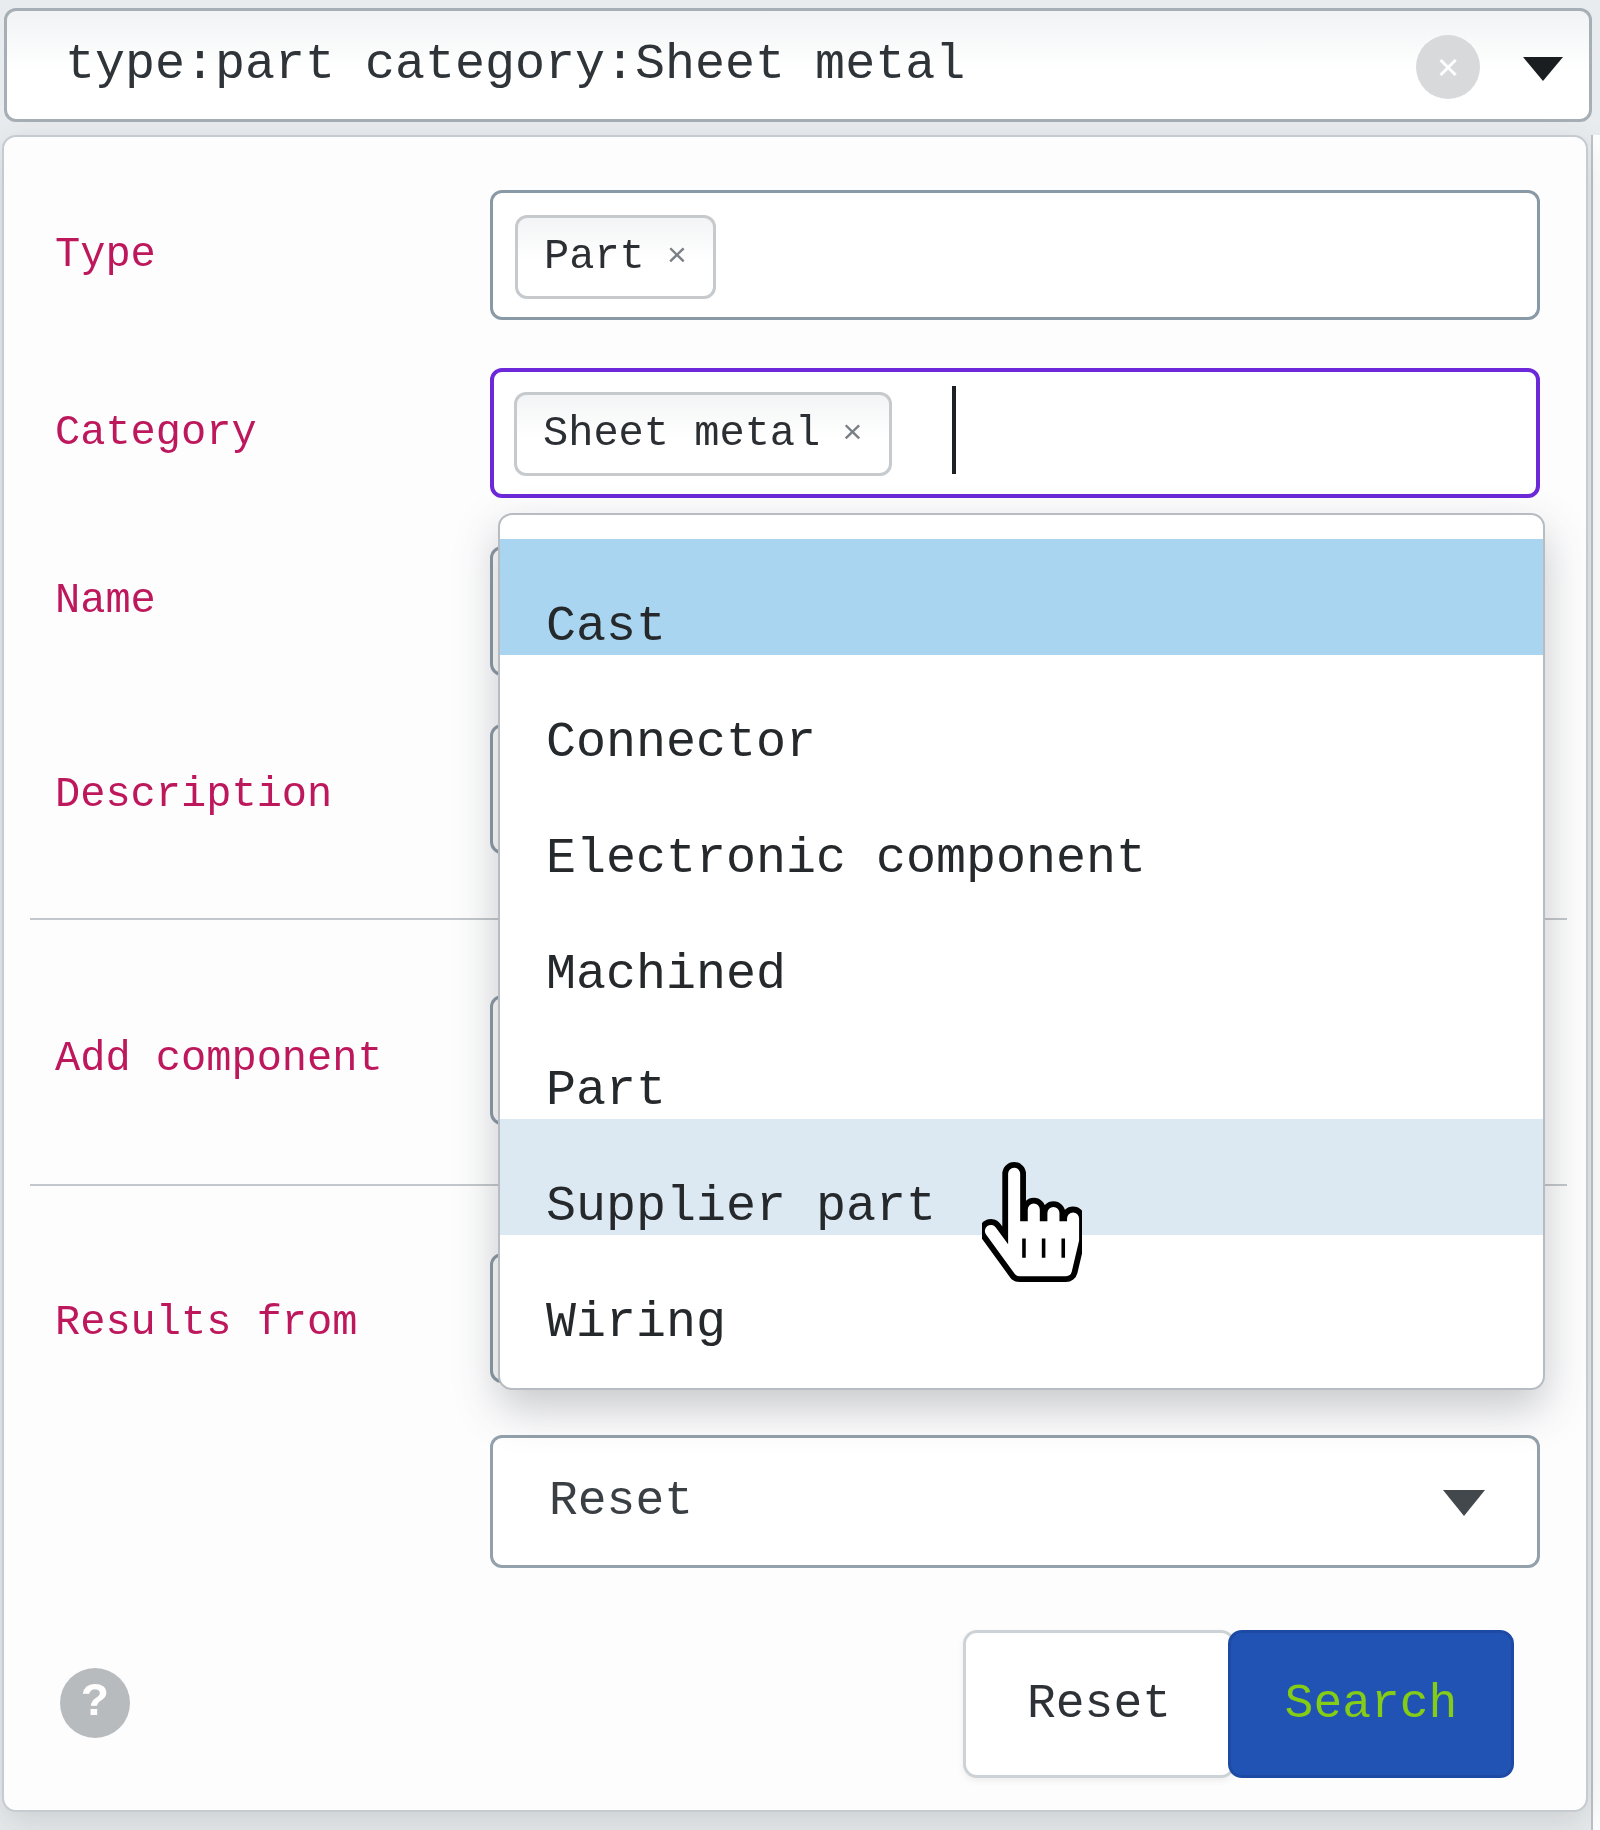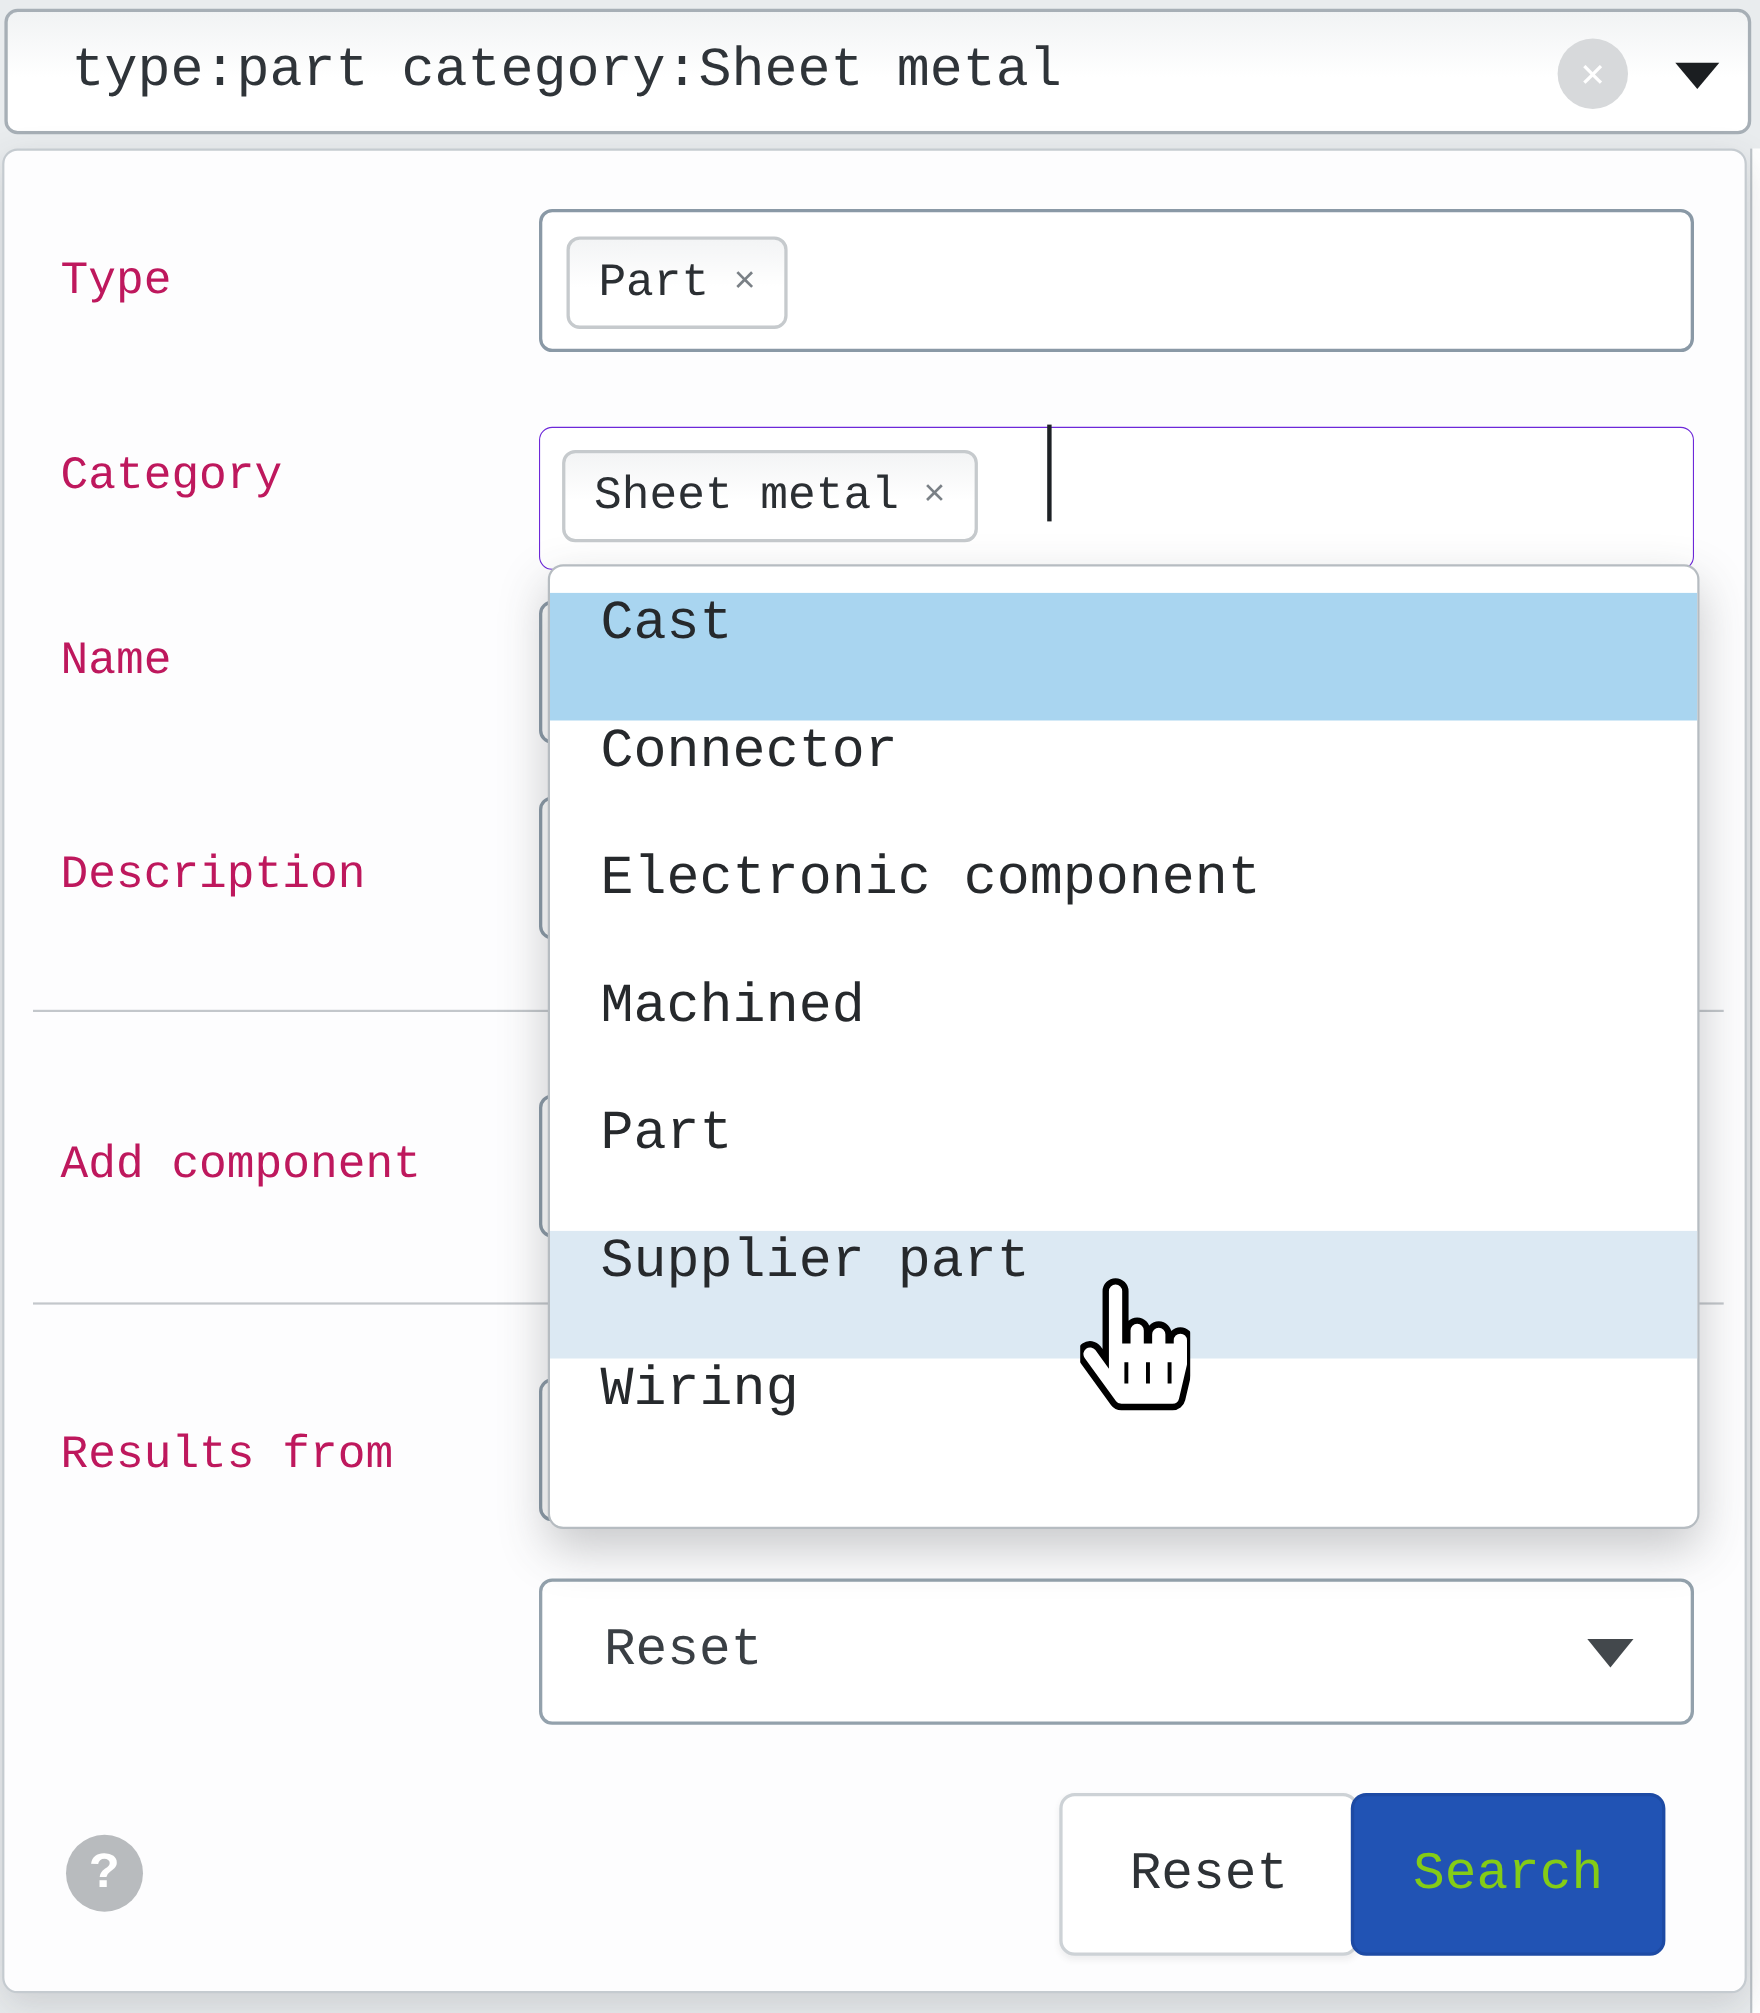--- a/index.html
+++ b/index.html
@@ -40,42 +40,42 @@
     position:absolute;left:1591px;top:135px;width:9px;height:1695px;
     background:#ffffff;border-left:2px solid #bdc3c8;
   }
   .flabel{
     position:absolute;left:55px;font-size:42px;color:#be185d;line-height:50px;white-space:nowrap;
   }
   .field{
     position:absolute;left:490px;width:1050px;height:130px;box-sizing:border-box;
     background:#ffffff;border:3px solid #8a99a6;border-radius:12px;
   }
-  .field.focused{border:1px solid #6d28d9;margin-top:20px;}
+  .field.focused{border:4px solid #6d28d9;}
   .chip{
     position:absolute;top:22px;left:22px;height:84px;box-sizing:border-box;
     background:linear-gradient(180deg,#f3f4f5 0%,#ffffff 55%);
     border:3px solid #c6cacd;border-radius:12px;
     display:flex;align-items:center;padding:0 26px;gap:22px;
     font-size:42px;color:#2b2f33;white-space:nowrap;
   }
   .chip .chip-x{font-size:34px;color:#7a8086;cursor:pointer;}
   .text-caret{
     position:absolute;left:952px;top:386px;width:4px;height:88px;background:#1d2125;
   }
   .divider{position:absolute;left:30px;width:1537px;height:2px;background:#c3c7cb;}
   
   .dropdown{
     position:absolute;left:498px;top:513px;width:1047px;height:877px;box-sizing:border-box;
     background:#ffffff;border:2px solid #b6bcc1;border-radius:14px;
     box-shadow:0 18px 44px rgba(60,64,67,.28);
     padding-top:24px;overflow:hidden;z-index:5;
   }
   .dd-item{
-    height:116px;display:flex;align-items:flex-start;padding-left:46px;
+    height:116px;display:flex;align-items:flex-end;padding-left:46px;
     font-size:50px;color:#26292c;cursor:pointer;
   }
   .dd-item.state-selected{background:#a9d5f0;}
   .dd-item.state-hover{background:#dce9f3;}
   
   .select-box{
     position:absolute;left:490px;top:1435px;width:1050px;height:133px;box-sizing:border-box;
     background:#ffffff;border:3px solid #93a1ac;border-radius:12px;cursor:pointer;
   }
   .select-text{

